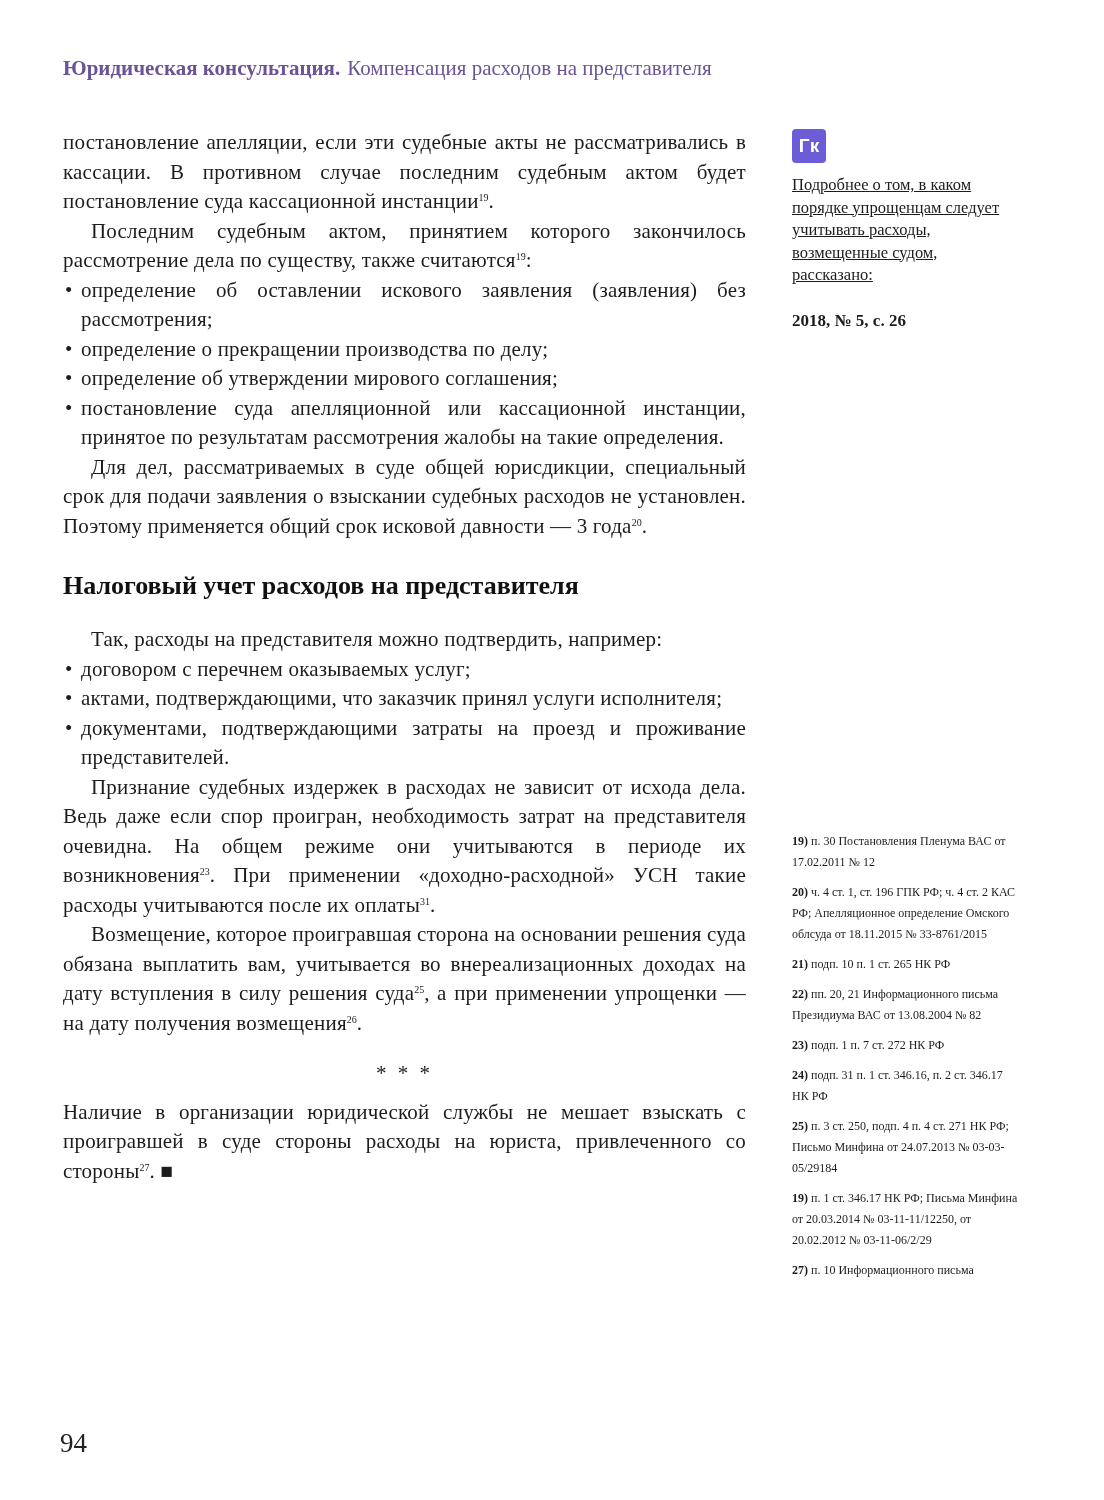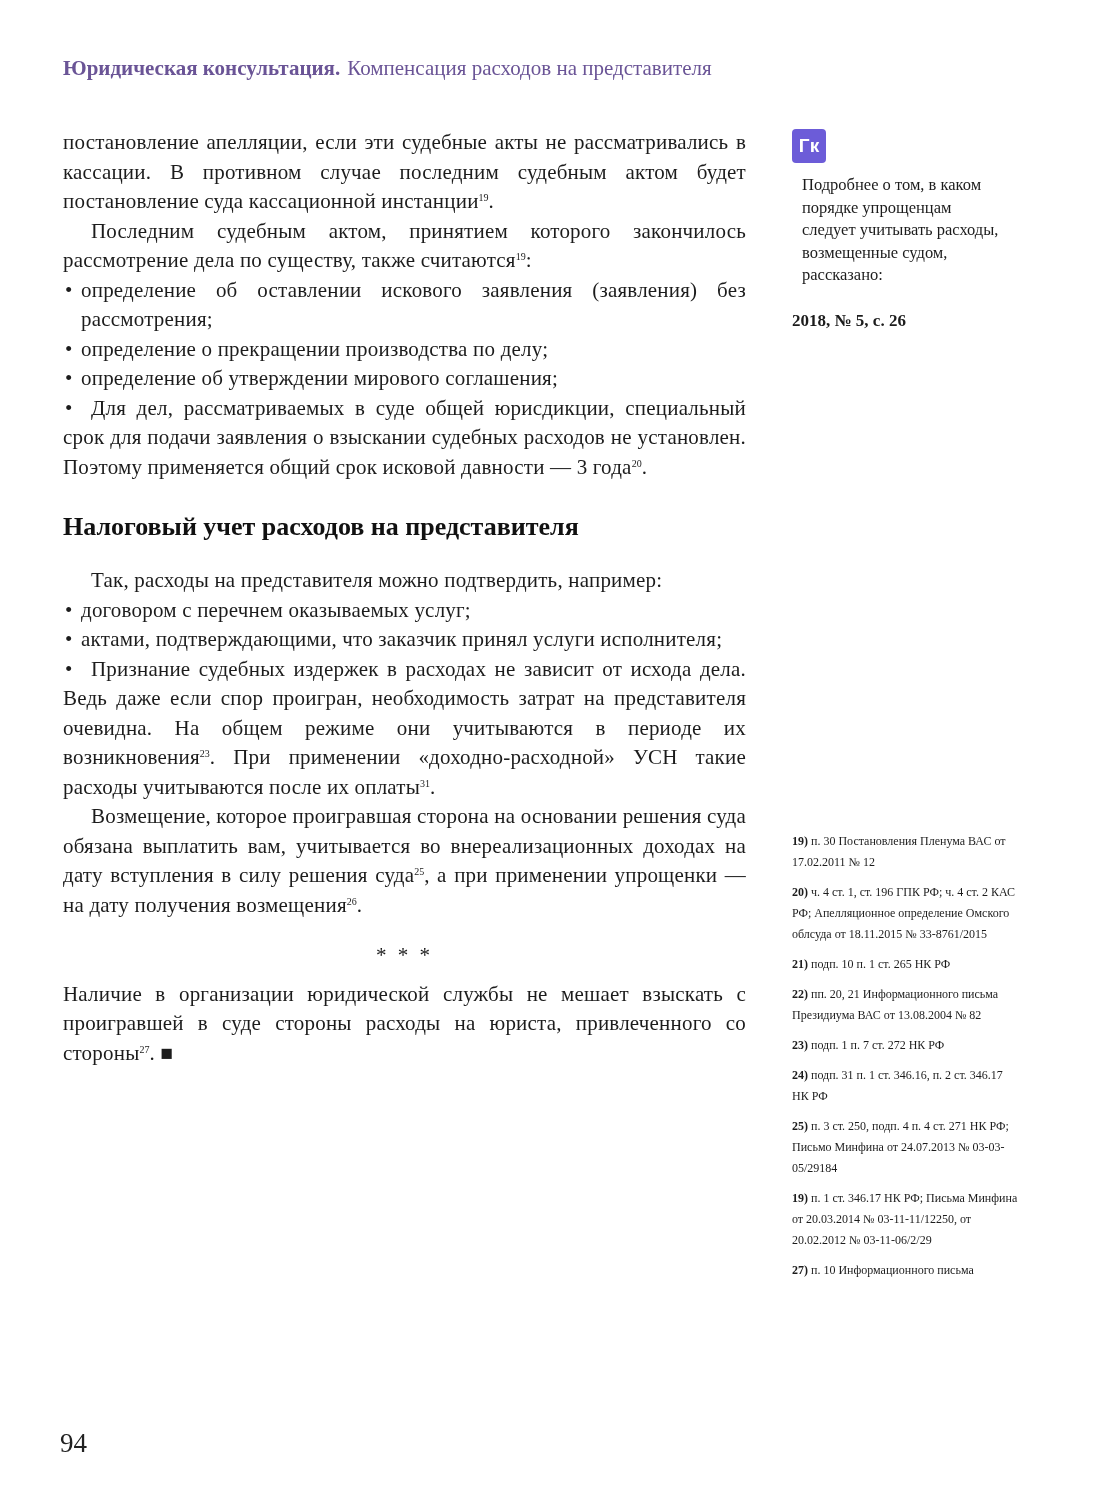--- a/index.html
+++ b/index.html
@@ -86,21 +86,21 @@
     border-radius: 4px;
     display: flex;
     align-items: center;
     justify-content: center;
     color: #ffffff;
     font-family: "Liberation Sans", sans-serif;
     font-weight: bold;
     font-size: 19px;
     margin-bottom: 11px;
   }
-  .sidebar .note { margin: 10px; }
+  .sidebar .note { margin: 0; text-decoration: underline; }
   .sidebar .ref {
     margin: 23px 0 0 0;
     font-weight: bold;
     font-size: 17px;
   }
 
   
   .footnotes {
     position: absolute;
     left: 792px;
@@ -141,40 +141,42 @@
       <div class="bullet-item">
         <span class="bullet-dot">•</span>
         <span><span>определение о прекращении производства по делу;</span></span>
       </div>
       <div class="bullet-item">
         <span class="bullet-dot">•</span>
         <span><span>определение об утверждении мирового соглашения;</span></span>
       </div>
       <div class="bullet-item">
         <span class="bullet-dot">•</span>
+        <span><span>постановление суда апелляционной или кассационной инстанции, принятое по результатам рассмотрения жалобы на такие определения.</span></span>
       </div>
     </div>
 
     <p class="indent"><span>Для дел, рассматриваемых в суде общей юрисдикции, специальный срок для подачи заявления о взыскании судебных расходов не установлен. Поэтому применяется общий срок исковой давности — 3 года</span><sup>20</sup><span>.</span></p>
 
     <h2 class="section-heading">Налоговый учет расходов на представителя</h2>
 
     <p class="indent"><span>Так, расходы на представителя можно подтвердить, например:</span></p>
 
     <div>
       <div class="bullet-item">
         <span class="bullet-dot">•</span>
         <span><span>договором с перечнем оказываемых услуг;</span></span>
       </div>
       <div class="bullet-item">
         <span class="bullet-dot">•</span>
         <span><span>актами, подтверждающими, что заказчик принял услуги исполнителя;</span></span>
       </div>
       <div class="bullet-item">
         <span class="bullet-dot">•</span>
+        <span><span>документами, подтверждающими затраты на проезд и проживание представителей.</span></span>
       </div>
     </div>
 
     <p class="indent"><span>Признание судебных издержек в расходах не зависит от исхода дела. Ведь даже если спор проигран, необходимость затрат на представителя очевидна. На общем режиме они учитываются в периоде их возникновения</span><sup>23</sup><span>. При применении «доходно-расходной» УСН такие расходы учитываются после их оплаты</span><sup>31</sup><span>.</span></p>
     <p class="indent"><span>Возмещение, которое проигравшая сторона на основании решения суда обязана выплатить вам, учитывается во внереализационных доходах на дату вступления в силу решения суда</span><sup>25</sup><span>, а при применении упрощенки — на дату получения возмещения</span><sup>26</sup><span>.</span></p>
 
     <div class="stars">* * *</div>
 
     <p><span>Наличие в организации юридической службы не мешает взыскать с проигравшей в суде стороны расходы на юриста, привлеченного со стороны</span><sup>27</sup><span>. ■</span></p>
   </div>

